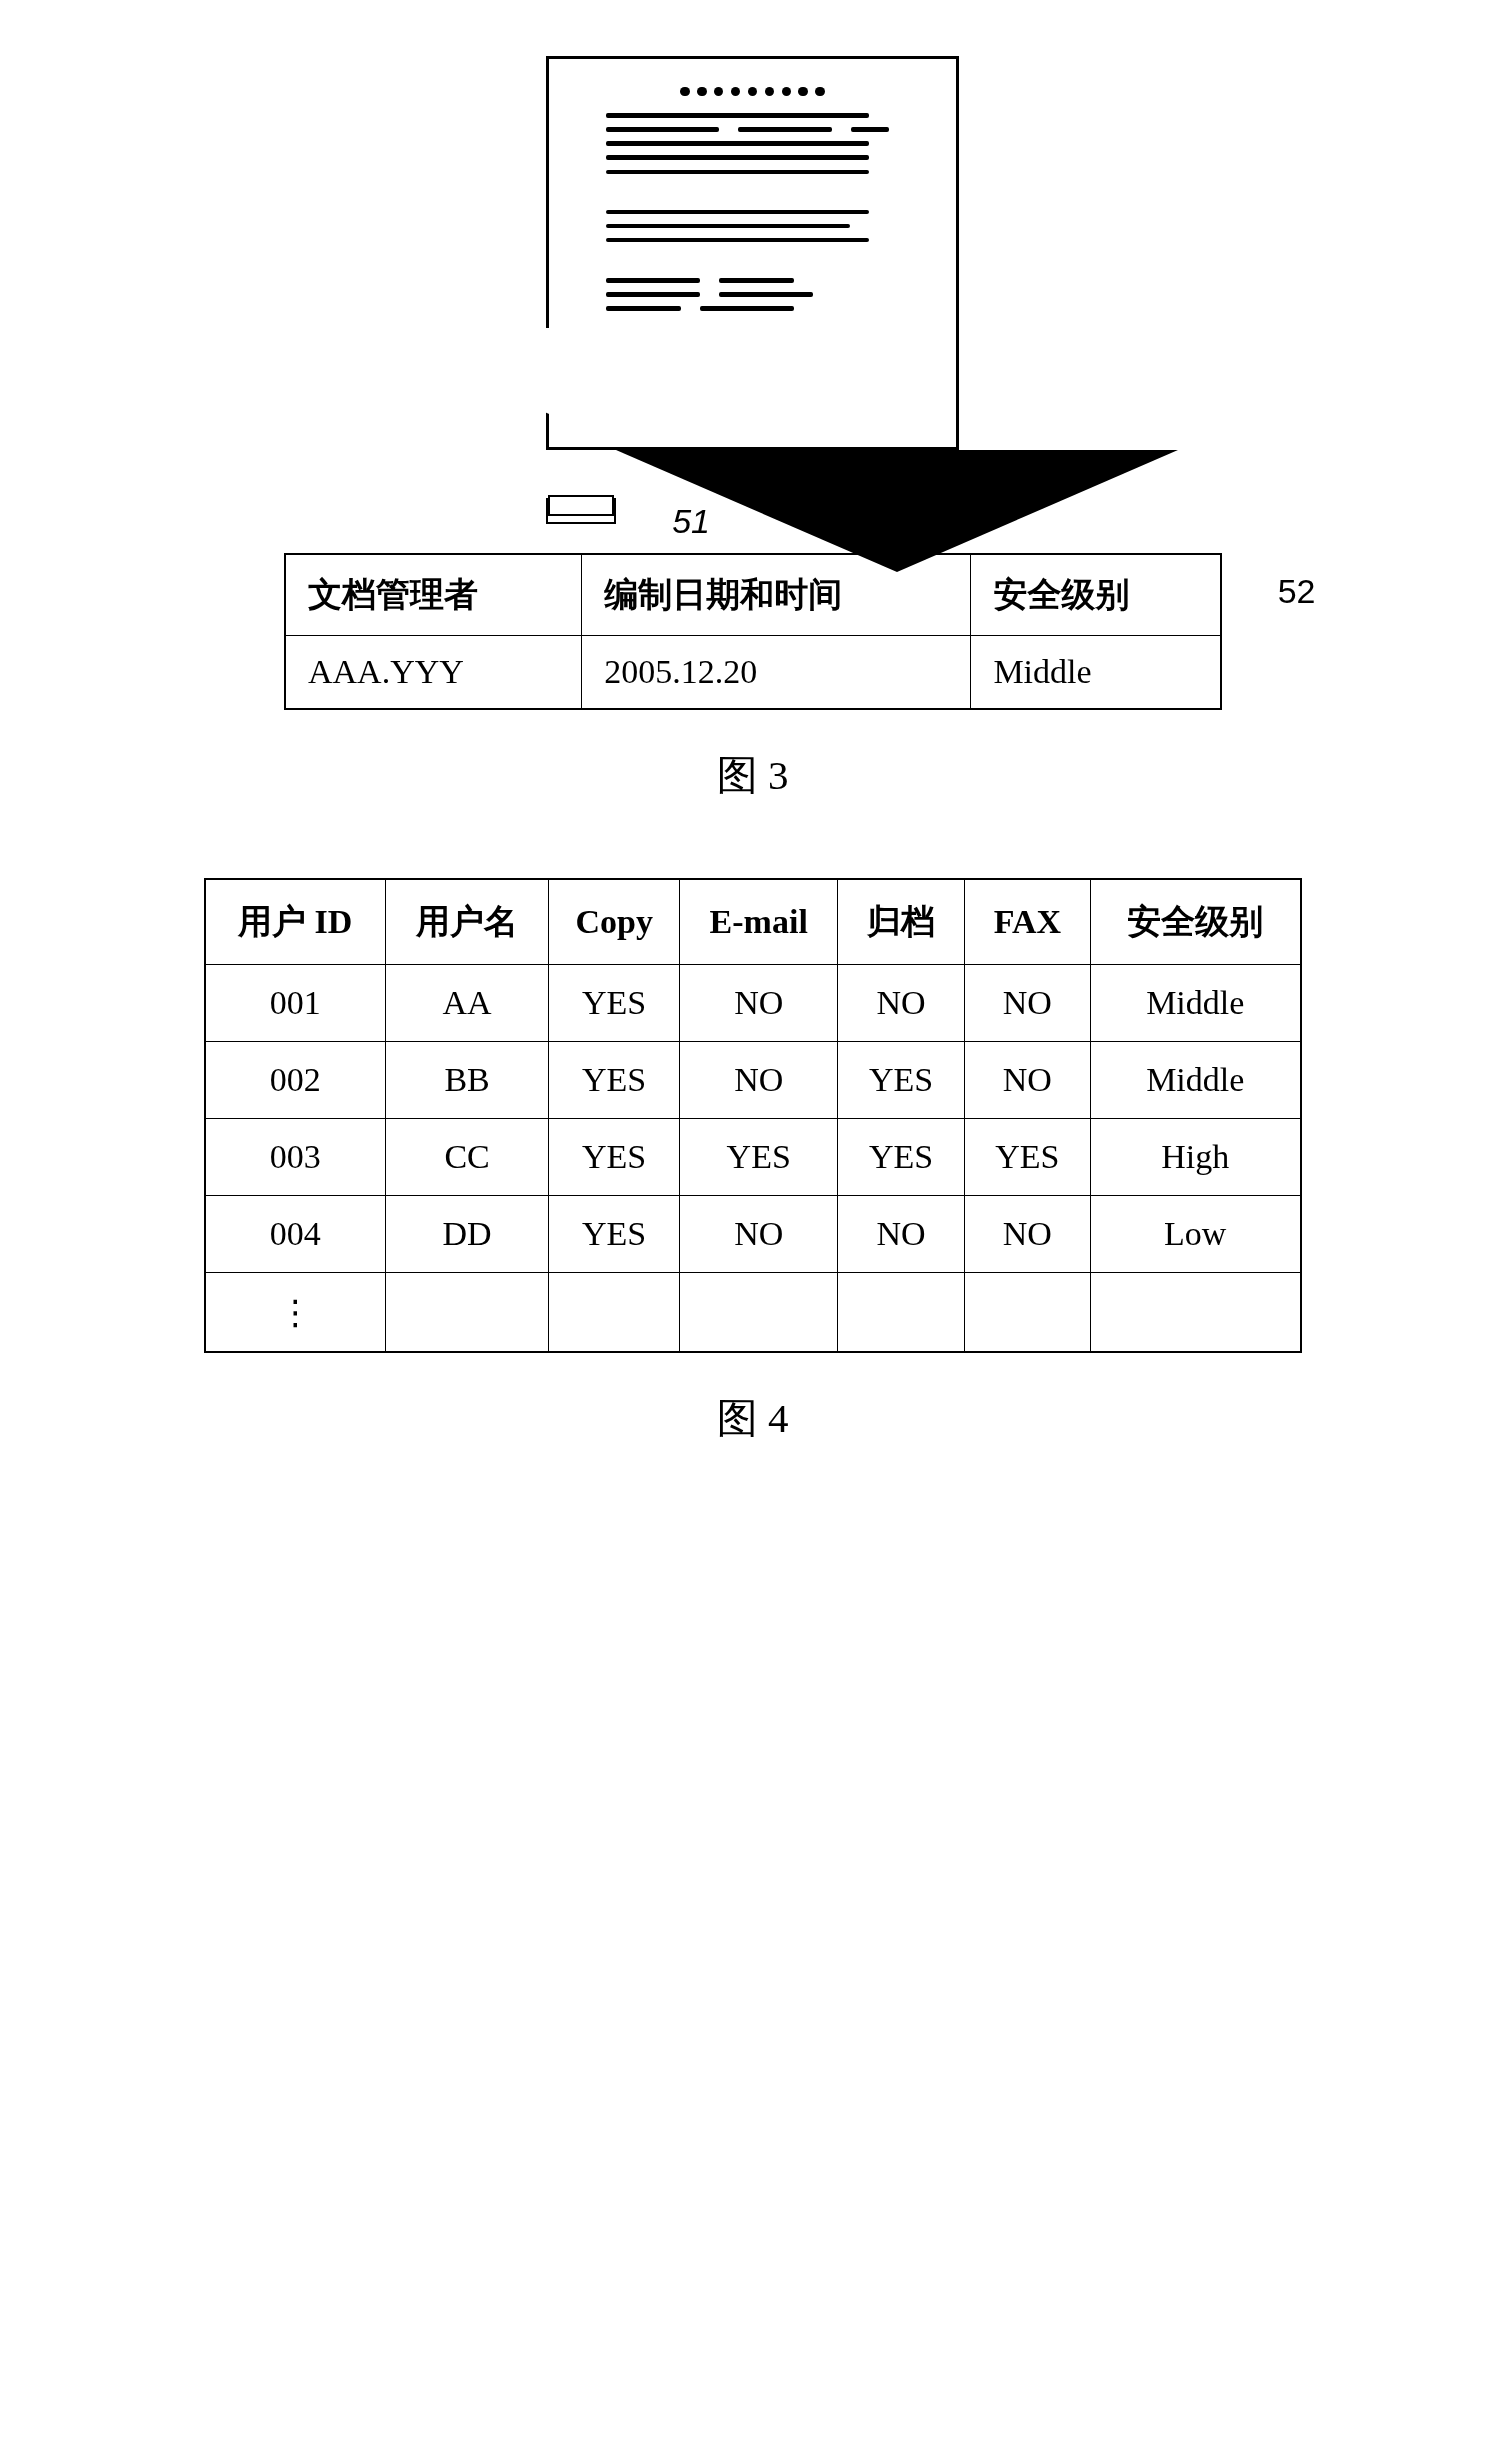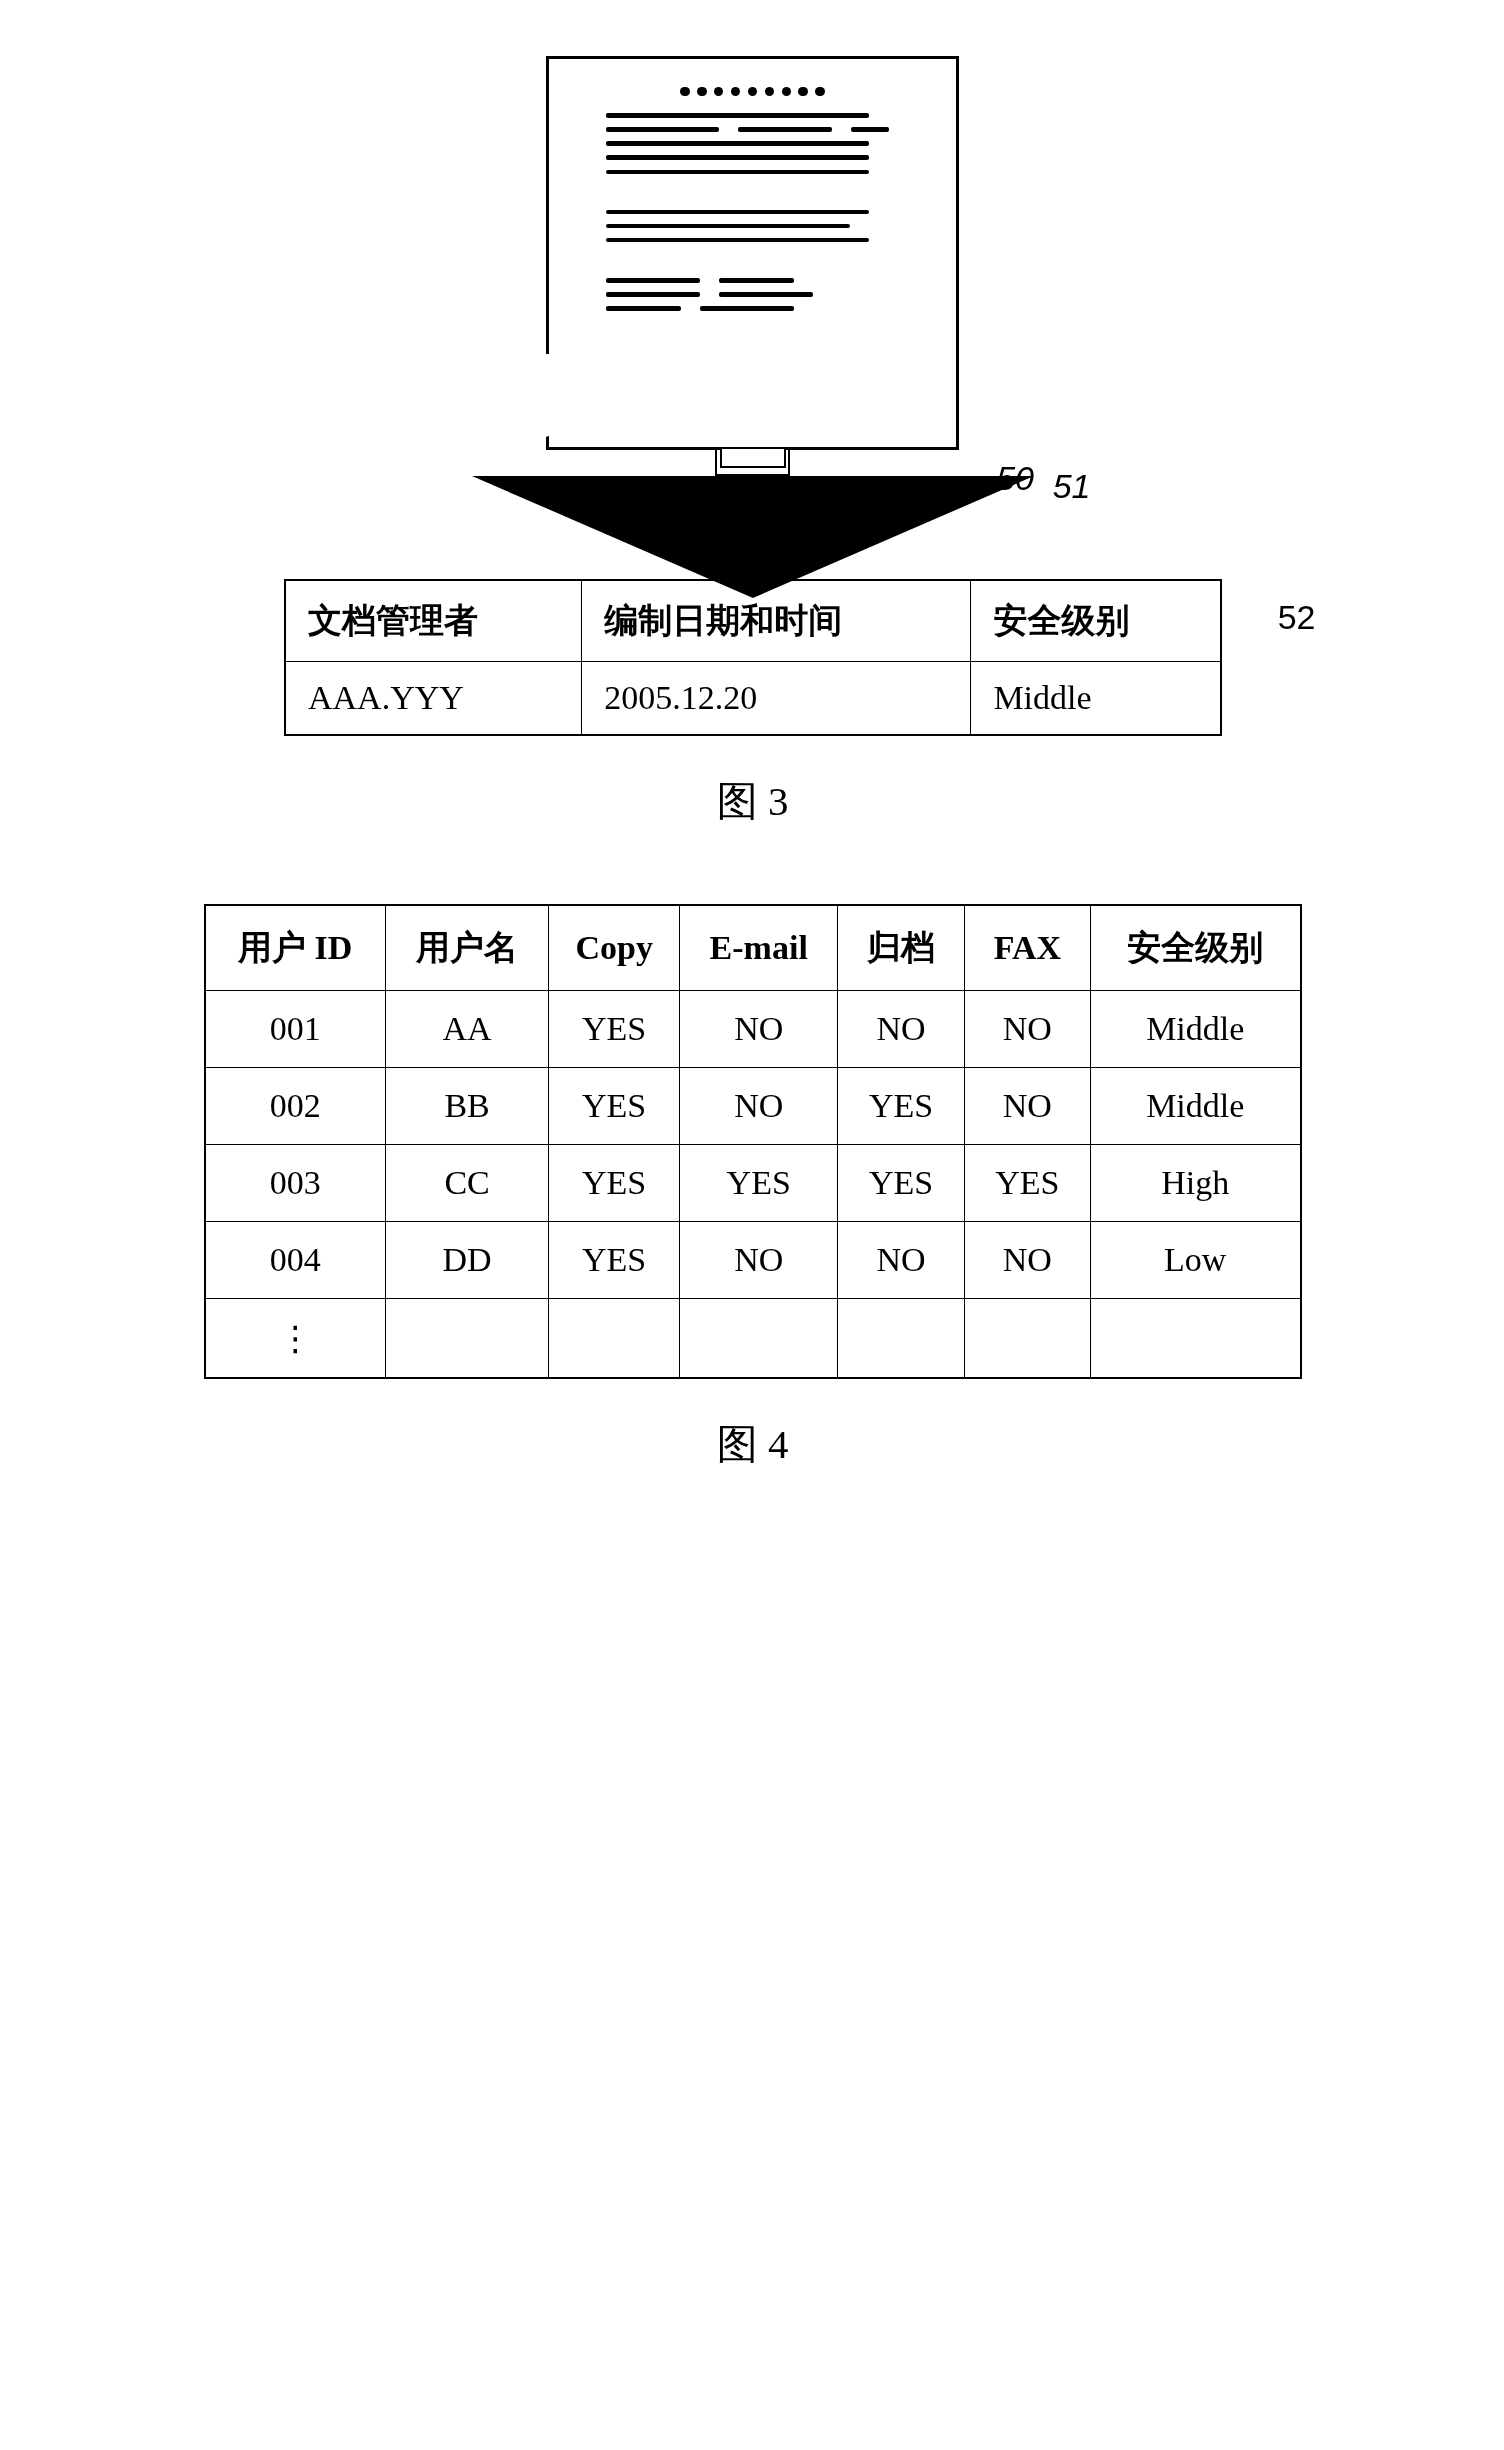--- a/index.html
+++ b/index.html
@@ -223,21 +223,21 @@
           <div class="doc-line" style="width:75px;"></div>
           <div class="doc-line" style="width:94px;"></div>
         </div>
       </div>
     </div>
 
     <div style="position:relative; width:413px;">
       <span class="label-50">50</span>
     </div>
 
-    <div style="position:relative; display:flex; flex-direction:column; align-items:center; width:413px;">
+    <div style="position:relative; display:flex; align-items:center; width:413px;">
       <div class="monitor-stand-neck">
 
         <div style="width:66px; height:20.6px; background:#fff; border:2.8px solid #000; margin:-2.8px auto 0; display:block;"></div>
       </div>
 
       <div style="position:relative; width:488px; display:flex; justify-content:center;">
         <span style="position:absolute; right:-94px; top:-9.4px; font-size:34px; font-family:Arial,sans-serif;">51</span>
       </div>
 
       <div style="position:relative; margin-top:0;">

